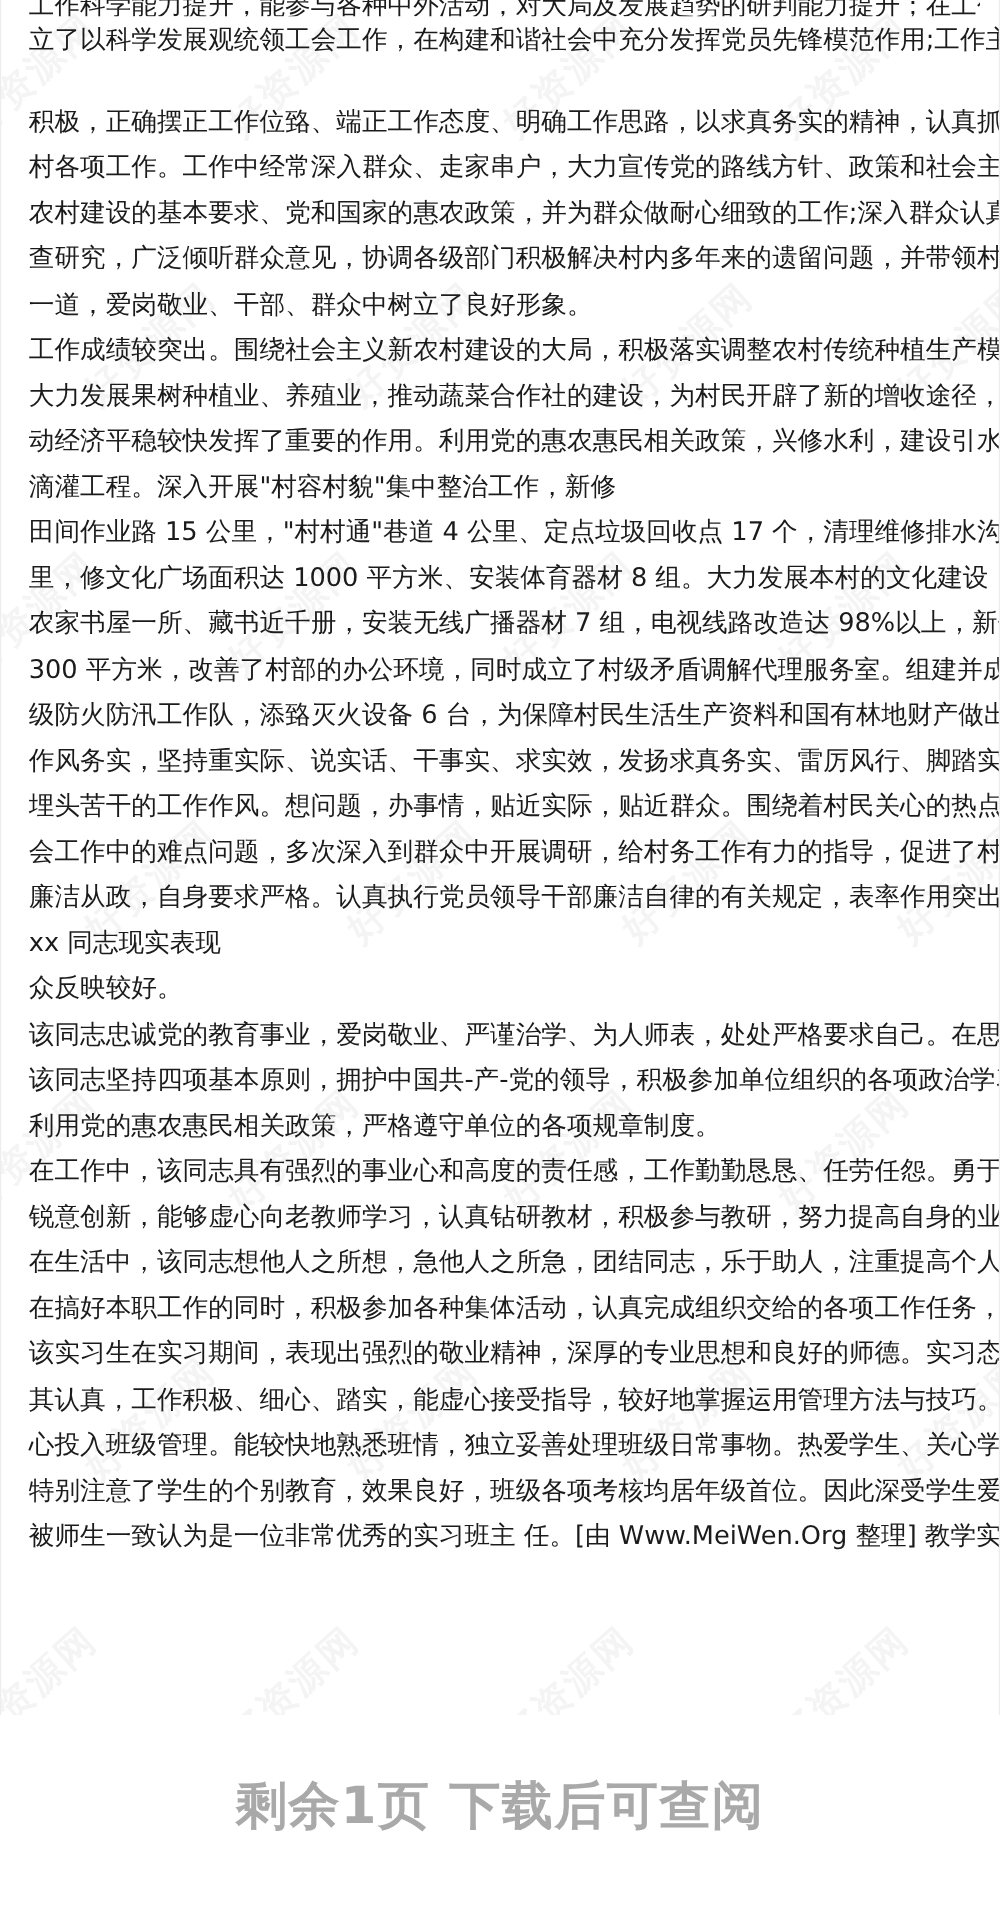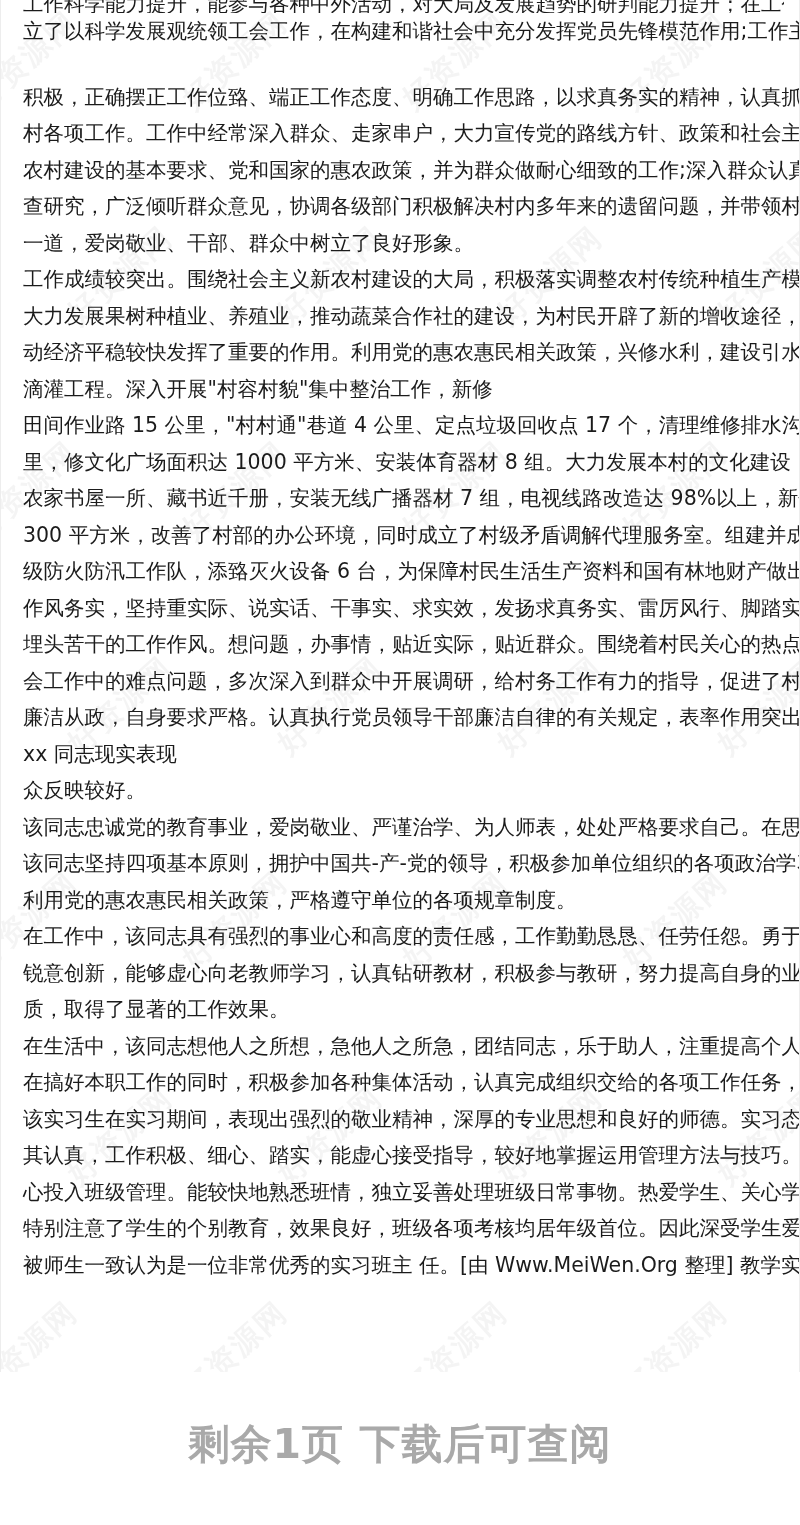--- a/index.html
+++ b/index.html
@@ -168,21 +168,20 @@
     <div class="doc-line">xx 同志现实表现</div>
 
     <div class="doc-line">众反映较好。</div>
 
     <div class="doc-line">该同志忠诚党的教育事业，爱岗敬业、严谨治学、为人师表，处处严格要求自己。在思想上，</div>
     <div class="doc-line">该同志坚持四项基本原则，拥护中国共-产-党的领导，积极参加单位组织的各项政治学习，</div>
     <div class="doc-line">利用党的惠农惠民相关政策，严格遵守单位的各项规章制度。</div>
 
     <div class="doc-line">在工作中，该同志具有强烈的事业心和高度的责任感，工作勤勤恳恳、任劳任怨。勇于开拓、</div>
     <div class="doc-line">锐意创新，能够虚心向老教师学习，认真钻研教材，积极参与教研，努力提高自身的业务素</div>
-    <div class="doc-line">质，取得了显著的工作效果。</div>
 
     <div class="doc-line">在生活中，该同志想他人之所想，急他人之所急，团结同志，乐于助人，注重提高个人修养，</div>
     <div class="doc-line">在搞好本职工作的同时，积极参加各种集体活动，认真完成组织交给的各项工作任务，受到</div>
 
     <div class="doc-line">该实习生在实习期间，表现出强烈的敬业精神，深厚的专业思想和良好的师德。实习态度极</div>
     <div class="doc-line">其认真，工作积极、细心、踏实，能虚心接受指导，较好地掌握运用管理方法与技巧。全身</div>
     <div class="doc-line">心投入班级管理。能较快地熟悉班情，独立妥善处理班级日常事物。热爱学生、关心学生，</div>
     <div class="doc-line">特别注意了学生的个别教育，效果良好，班级各项考核均居年级首位。因此深受学生爱戴。</div>
     <div class="doc-line">被师生一致认为是一位非常优秀的实习班主 任。[由 Www.MeiWen.Org 整理] 教学实习: 表</div>
 

